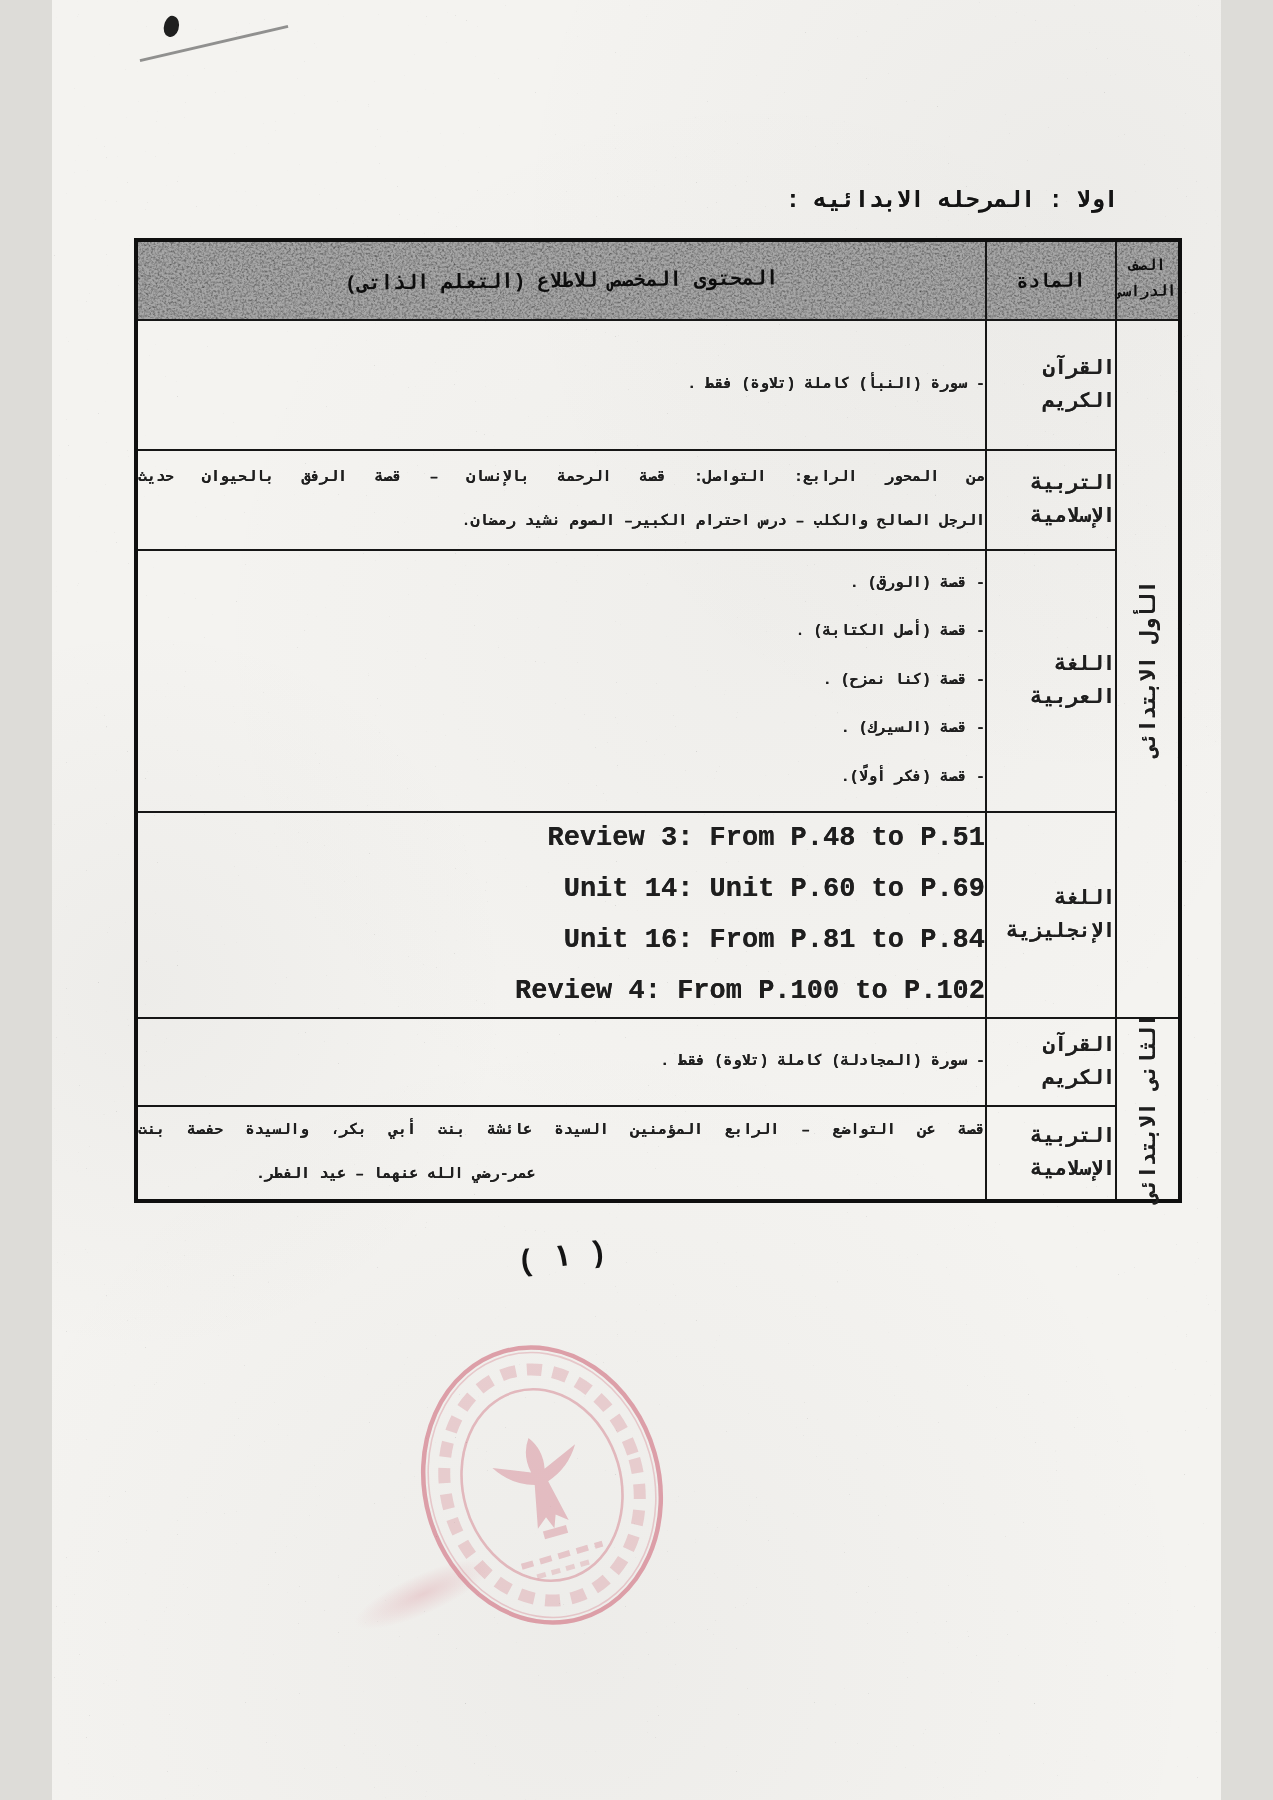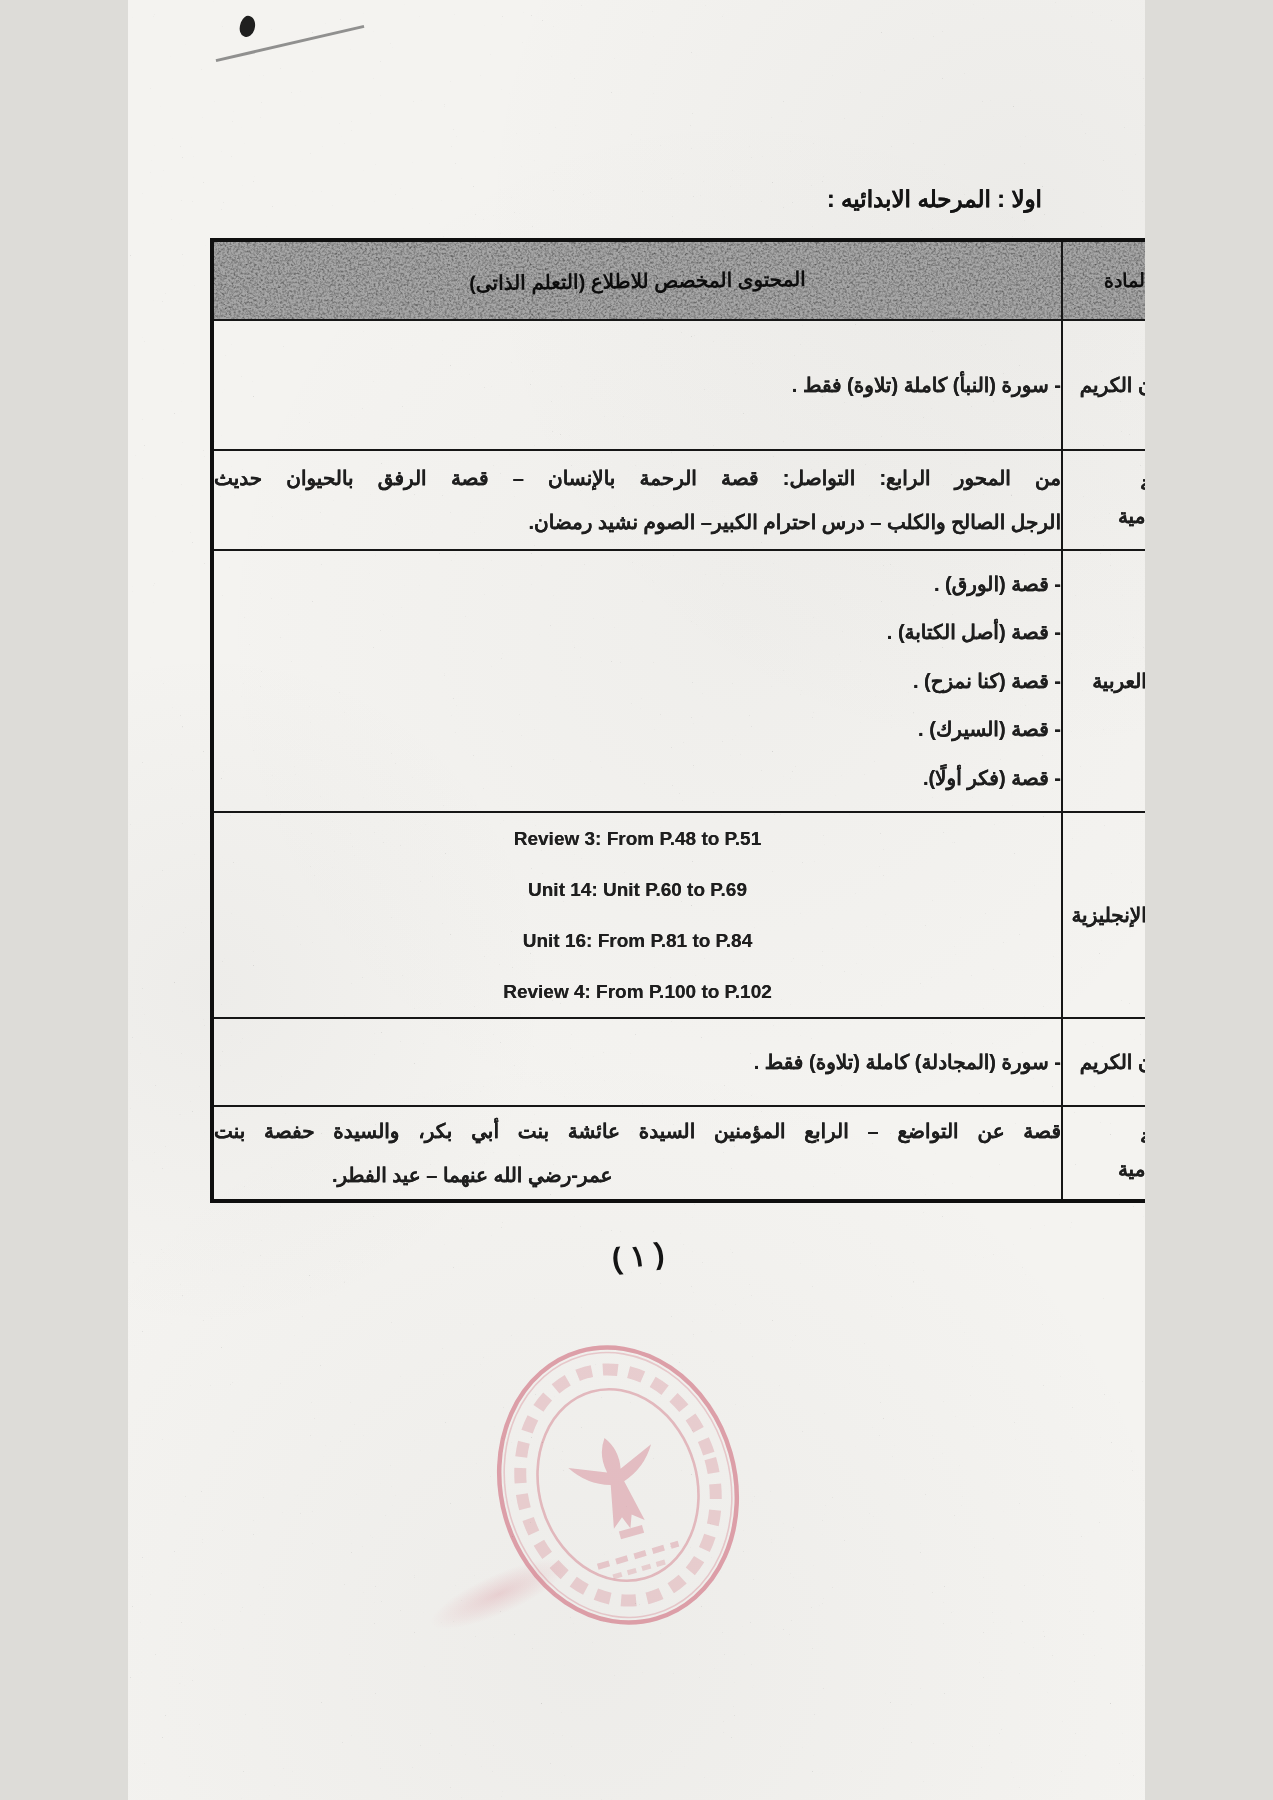--- a/index.html
+++ b/index.html
@@ -1,24 +1,24 @@
 <!DOCTYPE html>
 <html lang="ar"><head>
 <meta charset="utf-8">
 <style>
   html,body{margin:0;padding:0;background:#dddcd8;}
   .page{
-    position:relative;width:1017px;height:1800px;margin:0 auto;overflow:hidden;
+    position:relative;width:1169px;height:1800px;margin:0 auto;overflow:hidden;
     background-color:#f4f3f0;
     background-image:
       radial-gradient(circle at 88% 12%, rgba(110,110,110,.06), transparent 30%),
       radial-gradient(circle at 8% 55%, rgba(110,110,110,.05), transparent 25%),
       radial-gradient(circle at 45% 92%, rgba(110,110,110,.05), transparent 35%),
       radial-gradient(circle at 60% 35%, rgba(120,120,120,.04), transparent 40%);
-    font-family:Liberation Sans, sans-serif;color:#1e1e1e;
+    font-family:Liberation Mono, monospace;color:#1e1e1e;
   }
   .pagegrain{position:absolute;inset:0;width:100%;height:100%;opacity:.42;pointer-events:none;z-index:50;}
   .corner-line{position:absolute;left:86px;top:42px;width:152px;height:3px;background:#6f6f6f;transform:rotate(-13deg);opacity:.75;}
   .corner-dot{position:absolute;left:112px;top:16px;width:15px;height:21px;background:#1f1f1f;border-radius:45% 60% 50% 55%;transform:rotate(18deg);}
   .heading{
     position:absolute;right:103px;top:186px;direction:rtl;
     font-size:23px;font-weight:bold;letter-spacing:.5px;color:#141414;
     text-shadow:0 0 .6px rgba(20,20,20,.85);
   }
   
@@ -43,28 +43,28 @@
     position:absolute;left:50%;top:50%;transform:translate(-50%,-50%) rotate(-90deg);
     white-space:nowrap;font-size:21px;font-weight:bold;letter-spacing:1px;
     text-shadow:0 0 .6px rgba(20,20,20,.85);
   }
   .subj{
     text-align:right;font-weight:bold;font-size:20px;line-height:1.65;
     padding:4px 6px;text-shadow:0 0 .6px rgba(20,20,20,.85);
   }
   .subj-top{vertical-align:top;padding-top:28px;}
   .cont{
-    font-weight:bold;font-size:20px;text-align:right;padding:0 24px 0 10px;
+    font-weight:bold;font-size:15px;text-align:right;padding:0 24px 0 10px;
     text-shadow:0 0 .6px rgba(20,20,20,.85);
   }
   .cont .line{line-height:44px;}
   .cont-r1{vertical-align:top;padding-top:18px;}
   .cont-r3{vertical-align:top;padding-top:14px;}
   .cont-r3 .line{line-height:48.5px;}
-  .cont-en{direction:ltr;text-align:center;padding:4px 10px 0 8px;font-size:19px;}
+  .cont-en{direction:ltr;text-align:right;padding:4px 10px 0 8px;font-size:27px;}
   .cont-en .line{line-height:51px;}
   .stretch{text-align:justify;text-align-last:justify;}
   .shift-left{direction:rtl;text-align:left;padding-left:118px;}
   
   .page-number{
     position:absolute;left:452px;top:1238px;width:116px;text-align:center;
     font-size:30px;font-weight:bold;transform:rotate(-7deg);color:#141414;
   }
   .stamp{position:absolute;left:328px;top:1318px;width:324px;height:334px;filter:blur(.5px);opacity:.9;}
   .smudge{

